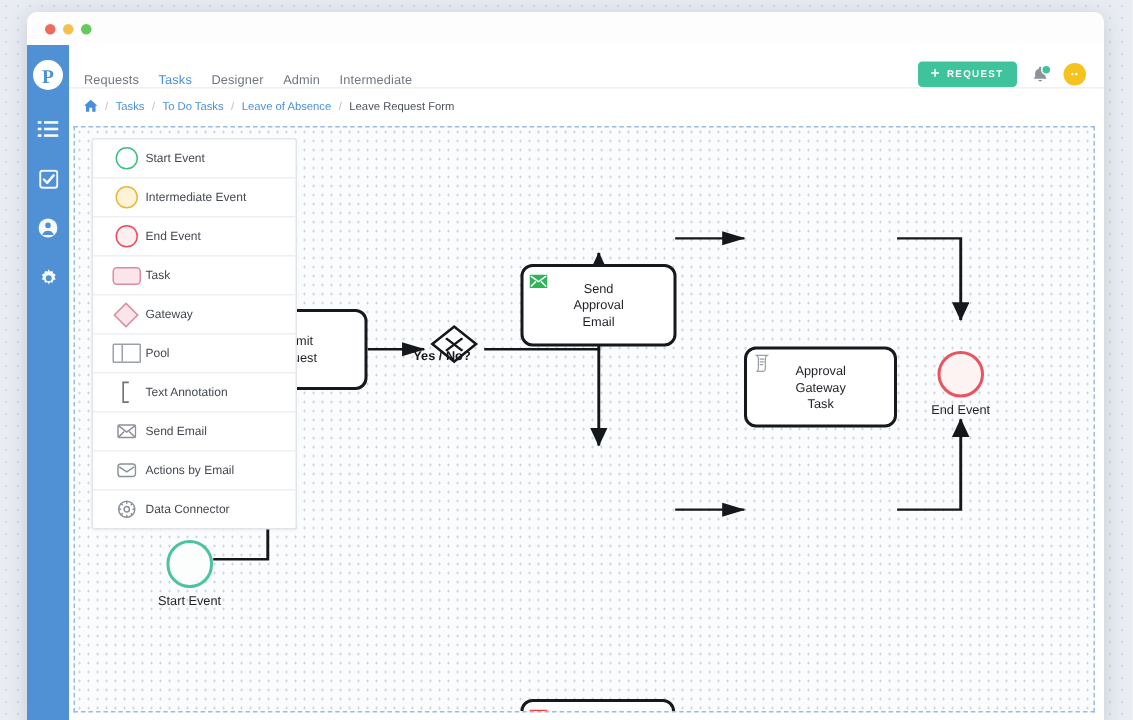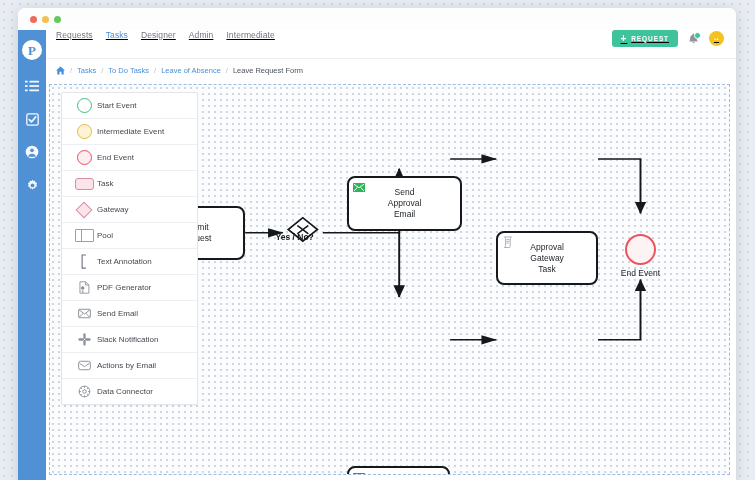--- a/index.html
+++ b/index.html
@@ -58,25 +58,24 @@
     display:flex;align-items:center;justify-content:center;
     color:#fff;opacity:.95;
   }
   #rail .rail-ico svg{display:block;}
 
   
   #content{flex:1;display:flex;flex-direction:column;background:#fff;min-width:0;}
 
   
   #topnav{
-    height:28px;display:flex;align-items:flex-start;
+    height:28px;display:flex;align-items:flex-end;
     padding:0 0 0 10px;background:#fff;
     border-bottom:1px solid #f0f0f0;
     position:relative;
-    text-decoration:underline;
   }
   .navitem{
     font-size:8.5px;color:#6f7682;margin-right:13px;letter-spacing:.1px;
     white-space:nowrap;
   }
   .navitem.active{color:#4a90d9;}
   #topnav-right{
     margin-left:auto;display:flex;align-items:center;gap:9px;
     padding-right:12px;
   }
@@ -303,53 +302,31 @@
 
             <div class="pal-item">
               <span class="pal-ico">
                 <svg width="8" height="15" viewBox="0 0 8 16" fill="none" stroke="#6f757d" stroke-width="1.2">
                   <path d="M6 1H2v14h4"></path>
                 </svg>
               </span>
               <span class="pal-label">Text Annotation</span>
             </div>
 
-            <div class="pal-item">
-              <span class="pal-ico">
-                <svg width="12" height="13" viewBox="0 0 14 16" fill="none" stroke="#8b9199" stroke-width="1.1">
-                  <path d="M2 1h7l4 4v10H2z"></path>
-                  <path d="M9 1v4h4"></path>
-                  <circle cx="5.4" cy="8.6" r="2.2" fill="#8b9199" stroke="none"></circle>
-                  <path d="M5.4 11.4v2.4M4.2 12.9l1.2 1.3 1.2-1.3" stroke-width="1"></path>
-                </svg>
-              </span>
-              <span class="pal-label">PDF Generator</span>
-            </div>
 
             <div class="pal-item">
               <span class="pal-ico">
                 <svg width="13" height="11" viewBox="0 0 16 12" fill="none" stroke="#8b9199" stroke-width="1.2">
                   <rect x="0.8" y="0.8" width="14.4" height="10.4" rx="1"></rect>
                   <path d="M1.4 1.6 8 6.6l6.6-5M1.4 10.6 6 6.2M14.6 10.6 10 6.2"></path>
                 </svg>
               </span>
               <span class="pal-label">Send Email</span>
             </div>
 
-            <div class="pal-item">
-              <span class="pal-ico">
-                <svg width="13" height="13" viewBox="0 0 16 16" fill="#8b9199">
-                  <rect x="6.6" y="0.4" width="2.8" height="7" rx="1.4"></rect>
-                  <rect x="6.6" y="8.6" width="2.8" height="7" rx="1.4"></rect>
-                  <rect x="0.4" y="6.6" width="7" height="2.8" rx="1.4"></rect>
-                  <rect x="8.6" y="6.6" width="7" height="2.8" rx="1.4"></rect>
-                </svg>
-              </span>
-              <span class="pal-label">Slack Notification</span>
-            </div>
 
             <div class="pal-item">
               <span class="pal-ico">
                 <svg width="13" height="11" viewBox="0 0 16 12" fill="none" stroke="#8b9199" stroke-width="1.2">
                   <path d="M0.8 3.2a2.4 2.4 0 0 1 2.4-2.4h9.6a2.4 2.4 0 0 1 2.4 2.4v5.6a2.4 2.4 0 0 1-2.4 2.4H3.2A2.4 2.4 0 0 1 .8 8.8z"></path>
                   <path d="M1.8 3.2 8 7.4l6.2-4.2"></path>
                 </svg>
               </span>
               <span class="pal-label">Actions by Email</span>
             </div>
@@ -412,21 +389,21 @@
               </svg>
             </span>
             <span>
               <span>Submit</span><br>
               <span>Request</span>
             </span>
           </div>
 
           <div class="gw-label" style="left: 225.525px; top: 147px;">Yes / No?</div>
 
-          <div class="node task-box" style="left: 297.062px; top: 36.955px; width: 115px; height: 54.46px;">
+          <div class="node task-box" style="left: 297.062px; top: 36.955px; width: 104px; height: 54.46px;">
             <span class="task-ico">
               <svg width="12" height="9" viewBox="0 0 16 12">
                 <rect x="0" y="0" width="16" height="12" fill="#2fb457"></rect>
                 <path d="M1.2 1.4 8 6.4l6.8-5M1.2 10.6 5.8 6.1M14.8 10.6 10.2 6.1" stroke="#fff" stroke-width="1.3" fill="none"></path>
               </svg>
             </span>
             <span>
               <span>Send</span><br>
               <span>Approval</span><br>
               <span>Email</span>

